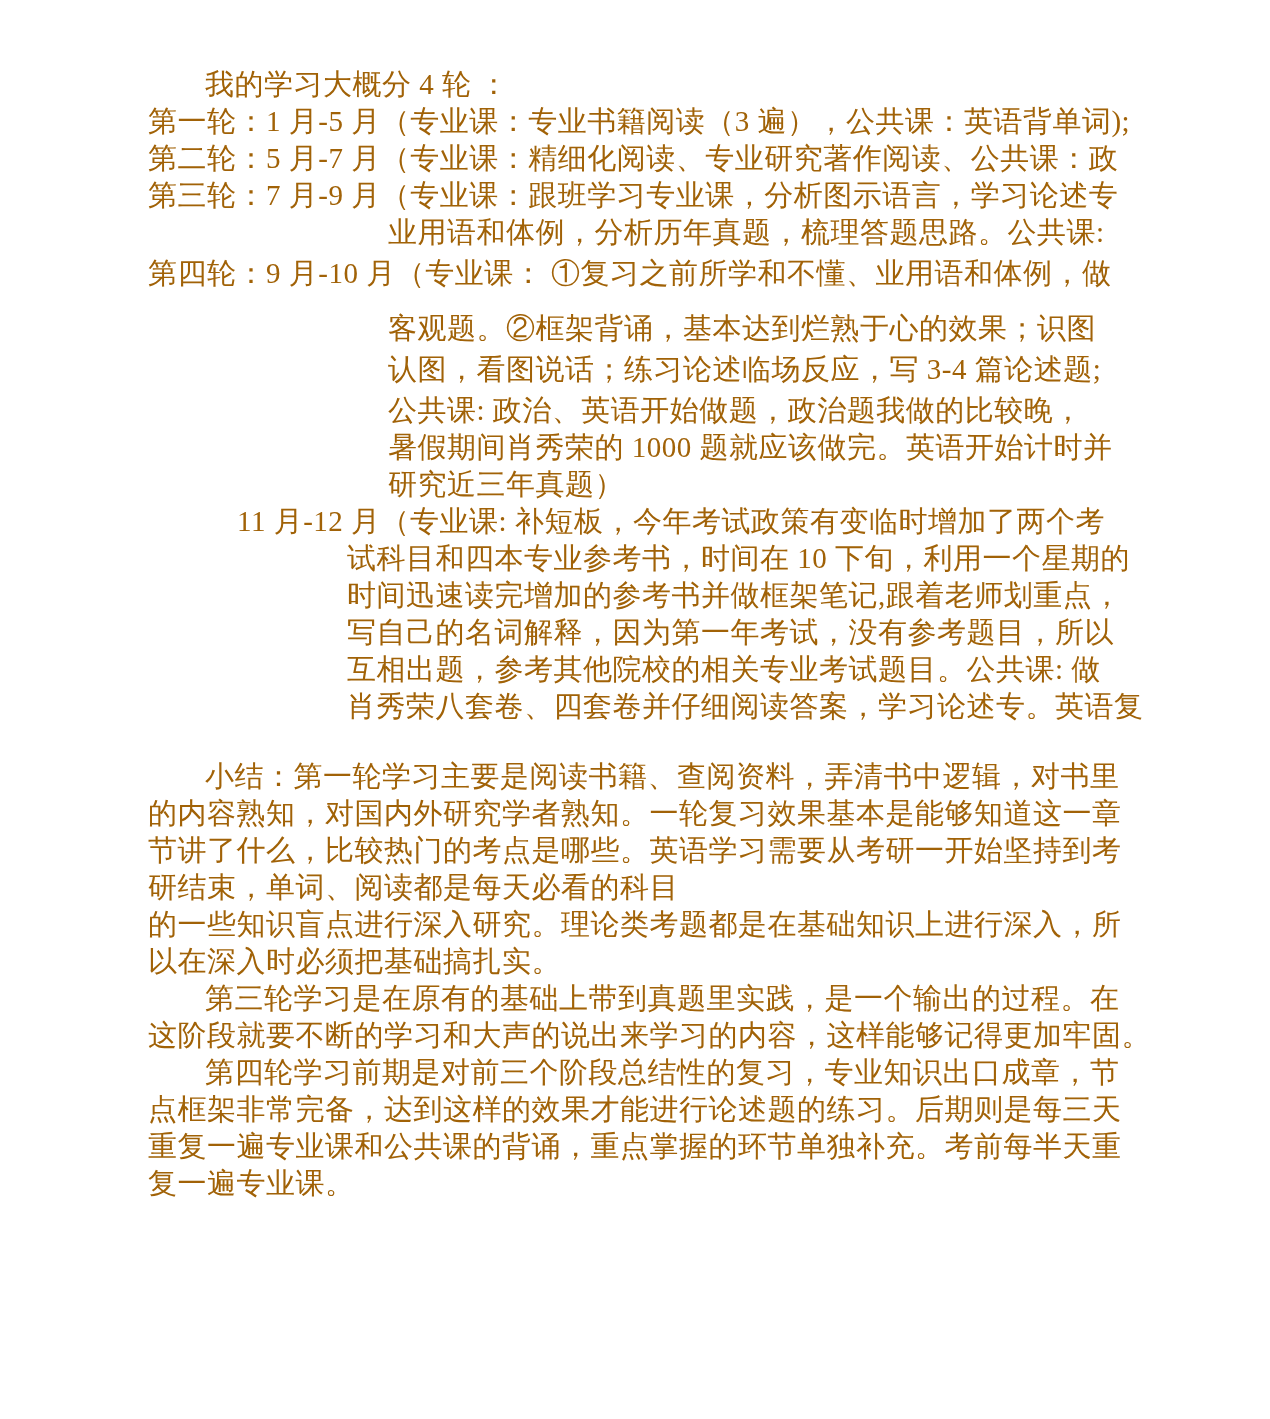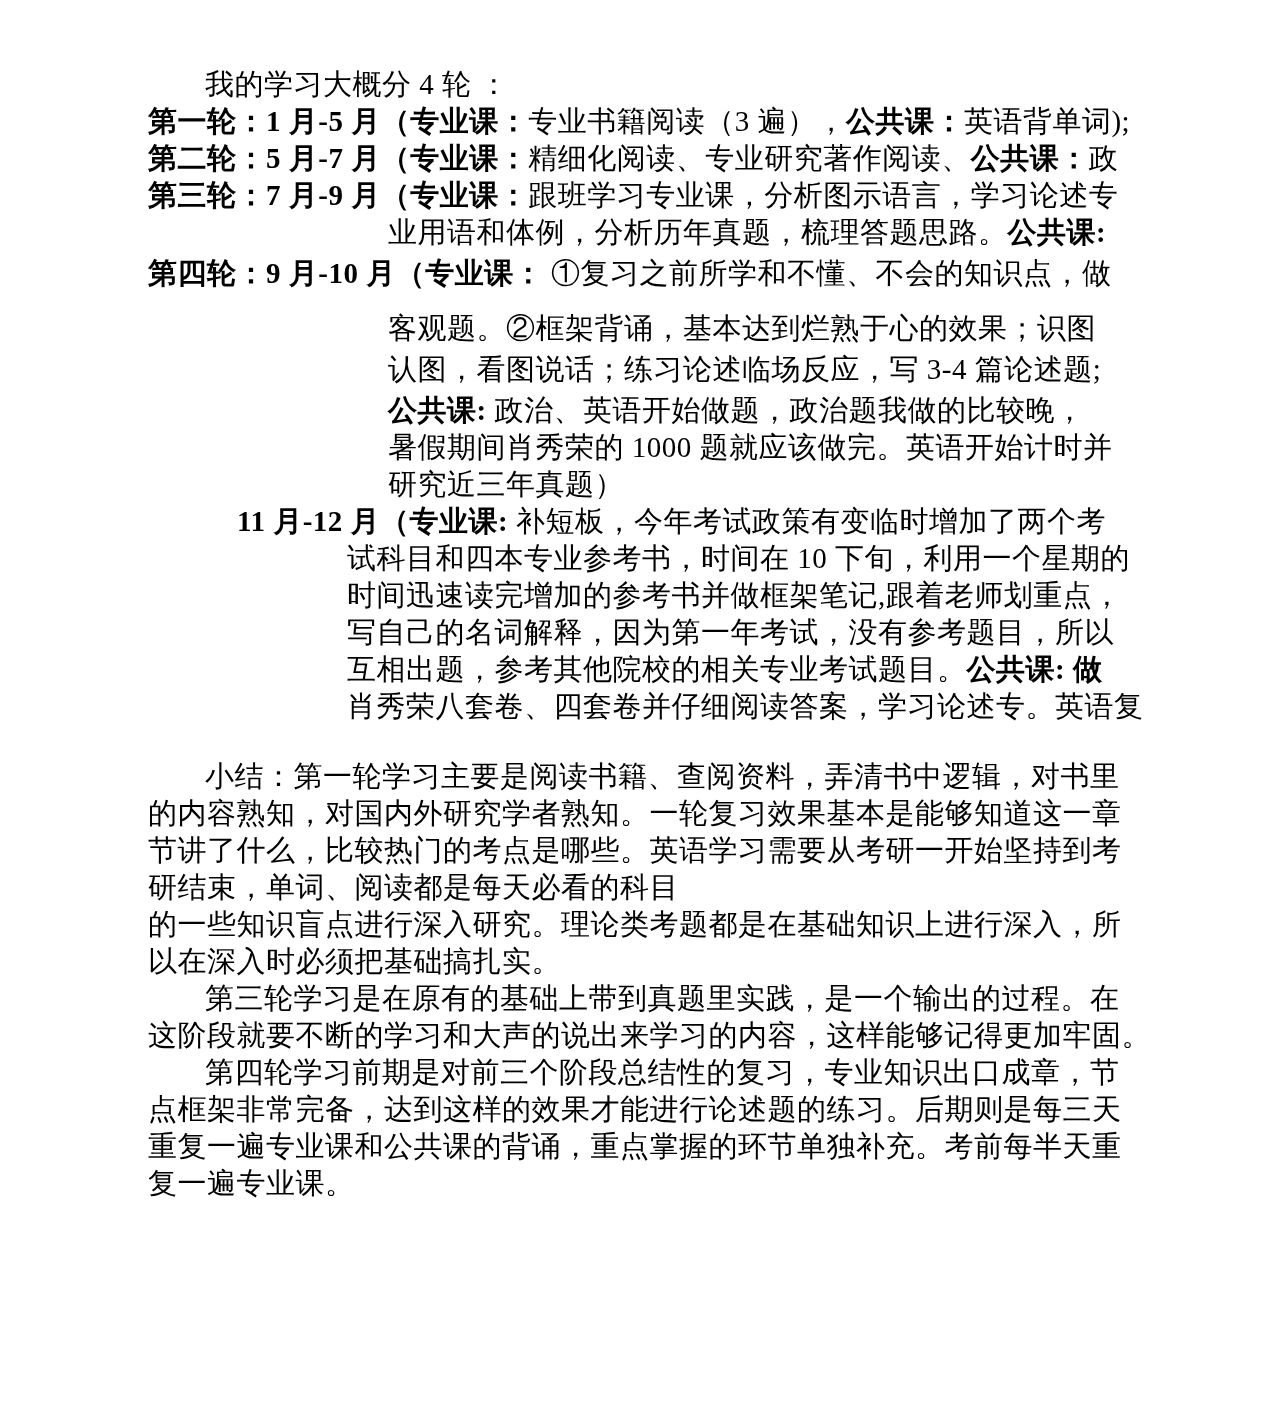--- a/index.html
+++ b/index.html
@@ -9,33 +9,33 @@
   }
   .page {
     position: relative;
     width: 1270px;
     height: 1419px;
     background: #ffffff;
     box-sizing: border-box;
     padding: 66px 120px 0 148px;
     overflow: hidden;
     font-family: "Liberation Serif", "DejaVu Serif", serif;
-    color: #000000;
+    color: #a16207;
   }
   .doc-lines { }
   .line {
     margin: 0;
     padding: 0;
     font-size: 29px;
     line-height: 37px;
     white-space: nowrap;
     letter-spacing: 0.5px;
   }
   .seg { }
-  .bold { font-weight: bold; margin-top: 48px; }
+  .bold { font-weight: normal; margin-top: 48px; }
   
   .i0 { padding-left: 0; }
   .i1 { padding-left: 57px; }   
   .i2 { padding-left: 89px; }   
   .i3 { padding-left: 199px; }  
   .i4 { padding-left: 240px; }  
   
   .mt-sm { margin-top: 4px; }
   .mt-md { margin-top: 18px; }
   .mt-lg { margin-top: 33px; }
@@ -43,21 +43,21 @@
 </head>
 <body>
 
 <div class="page">
   <div class="doc-lines">
       <p class="line i1"><span class="seg">我的学习大概分 4 轮 ：</span></p>
       <p class="line i0"><span class="seg bold">第一轮：1 月-5 月（专业课：</span><span class="seg">专业书籍阅读（3 遍），</span><span class="seg bold">公共课：</span><span class="seg">英语背单词);</span></p>
       <p class="line i0"><span class="seg bold">第二轮：5 月-7 月（专业课：</span><span class="seg">精细化阅读、专业研究著作阅读、</span><span class="seg bold">公共课：</span><span class="seg">政</span></p>
       <p class="line i0"><span class="seg bold">第三轮：7 月-9 月（专业课：</span><span class="seg">跟班学习专业课，分析图示语言，学习论述专</span></p>
       <p class="line i4"><span class="seg">业用语和体例，分析历年真题，梳理答题思路。</span><span class="seg bold">公共课:</span></p>
-      <p class="line i0 mt-sm"><span class="seg bold">第四轮：9 月-10 月（专业课： </span><span class="seg">①复习之前所学和不懂、不会的知识点，做</span></p>
+      <p class="line i0 mt-sm"><span class="seg bold">第四轮：9 月-10 月（专业课： </span><span class="seg">①复习之前所学和不懂、业用语和体例，做</span></p>
       <p class="line i4 mt-md"><span class="seg">客观题。②框架背诵，基本达到烂熟于心的效果；识图</span></p>
       <p class="line i4 mt-sm"><span class="seg">认图，看图说话；练习论述临场反应，写 3-4 篇论述题;</span></p>
       <p class="line i4 mt-sm"><span class="seg bold">公共课: </span><span class="seg">政治、英语开始做题，政治题我做的比较晚，</span></p>
       <p class="line i4"><span class="seg">暑假期间肖秀荣的 1000 题就应该做完。英语开始计时并</span></p>
       <p class="line i4"><span class="seg">研究近三年真题）</span></p>
       <p class="line i2"><span class="seg bold">11 月-12 月（专业课: </span><span class="seg">补短板，今年考试政策有变临时增加了两个考</span></p>
       <p class="line i3"><span class="seg">试科目和四本专业参考书，时间在 10 下旬，利用一个星期的</span></p>
       <p class="line i3"><span class="seg">时间迅速读完增加的参考书并做框架笔记,跟着老师划重点，</span></p>
       <p class="line i3"><span class="seg">写自己的名词解释，因为第一年考试，没有参考题目，所以</span></p>
       <p class="line i3"><span class="seg">互相出题，参考其他院校的相关专业考试题目。</span><span class="seg bold">公共课: 做</span></p>

